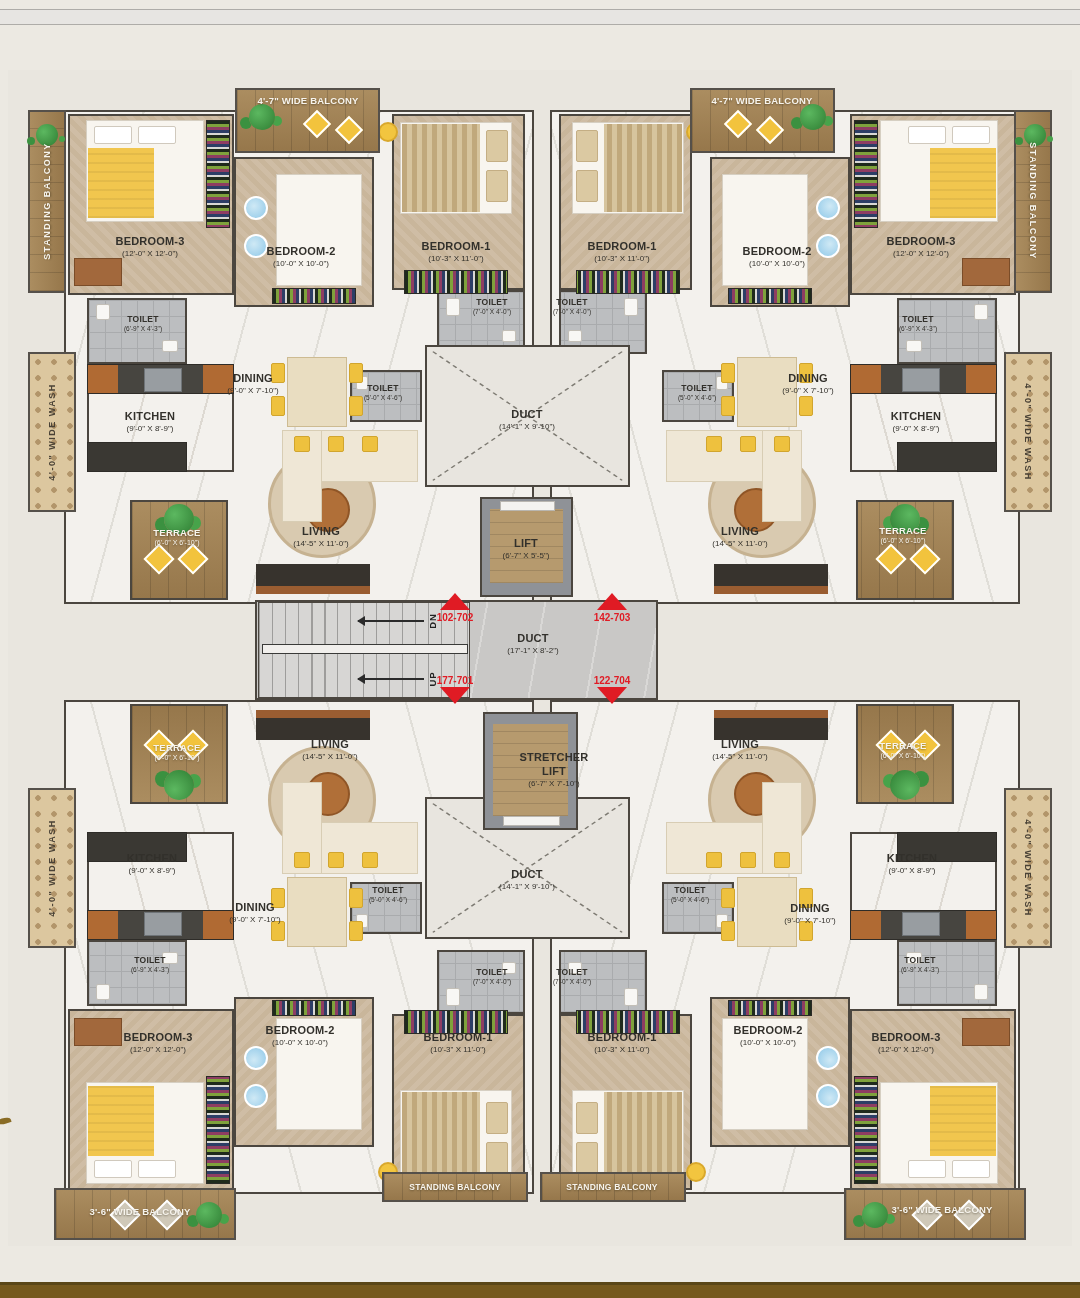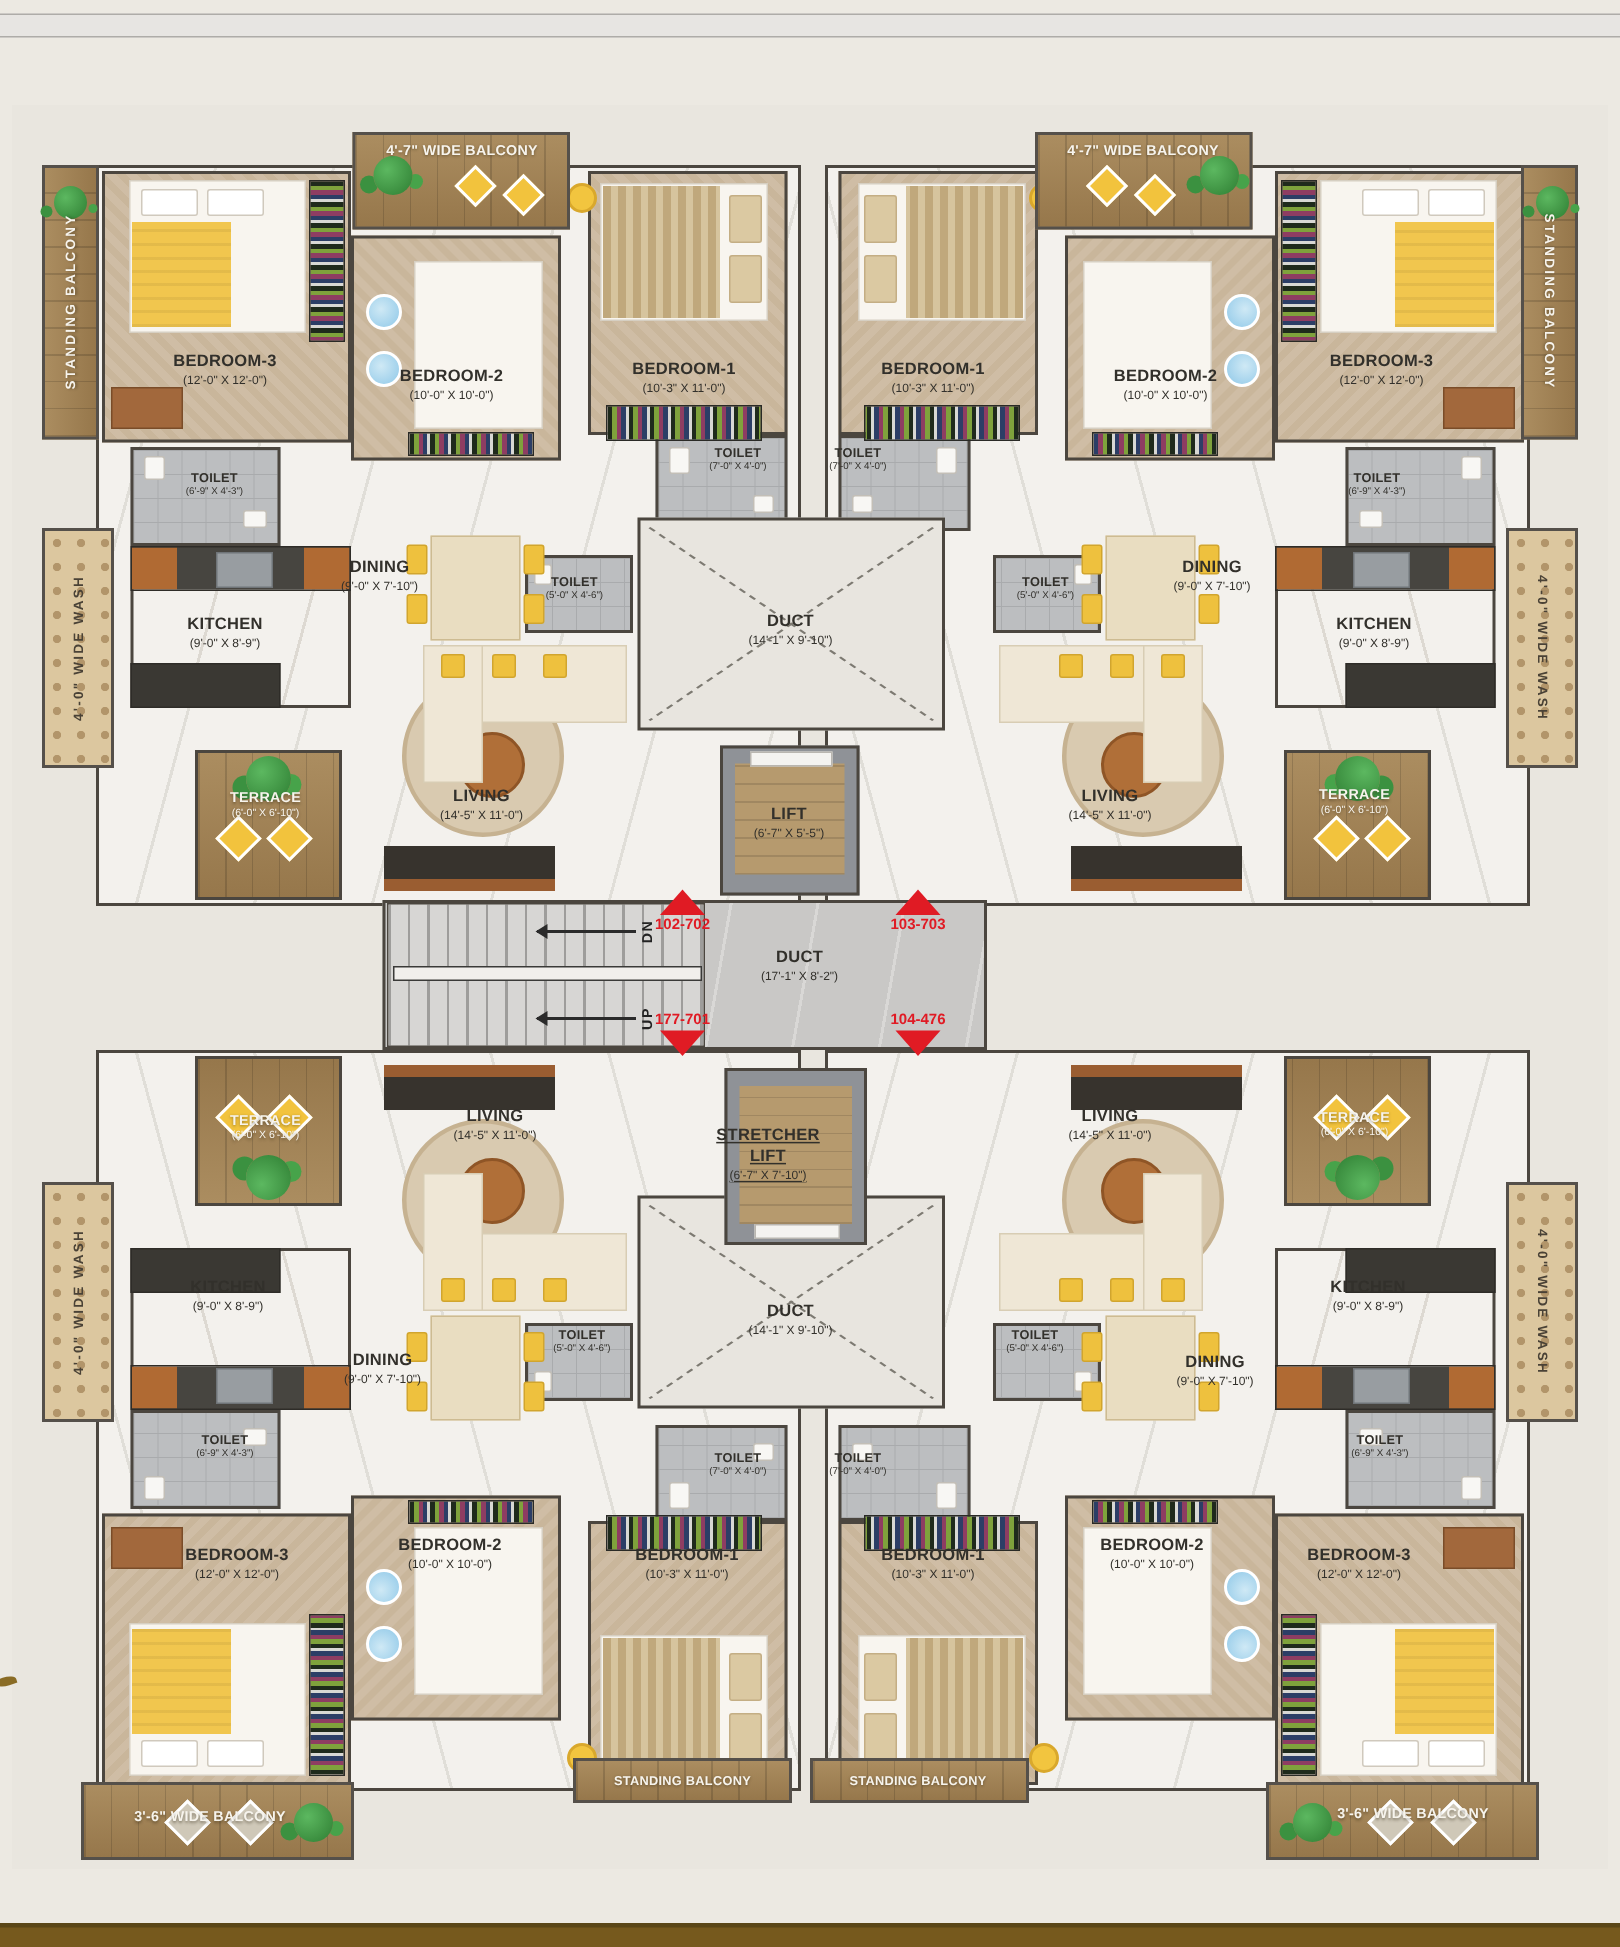--- a/index.html
+++ b/index.html
@@ -387,23 +387,23 @@
       <line x1="2" y1="2" x2="98" y2="98" stroke="#7d7a72" stroke-width="0.9" stroke-dasharray="2.6 2.2"></line>
       <line x1="98" y1="2" x2="2" y2="98" stroke="#7d7a72" stroke-width="0.9" stroke-dasharray="2.6 2.2"></line>
     </svg>
   </div>
 
   <div class="abs tri-up" style="left:440px;top:593px;"></div>
   <div class="abs tri-up" style="left:597px;top:593px;"></div>
   <div class="abs tri-down" style="left:440px;top:687px;"></div>
   <div class="abs tri-down" style="left:597px;top:687px;"></div>
   <div class="mk" style="left:455px;top:617px;">102-702</div>
-  <div class="mk" style="left:612px;top:617px;">103-703</div>
+  <div class="mk" style="left:612px;top:617px;">142-703</div>
   <div class="mk" style="left:455px;top:680px;">177-701</div>
-  <div class="mk" style="left:612px;top:680px;">104-476</div>
+  <div class="mk" style="left:612px;top:680px;">122-704</div>
 
   <div class="rl" style="left:150px;top:247px;">
       <span class="nm">BEDROOM-3</span>
       <span class="dm">(12'-0" X 12'-0")</span>
     </div>
   <div class="rl" style="left:301px;top:257px;">
       <span class="nm">BEDROOM-2</span>
       <span class="dm">(10'-0" X 10'-0")</span>
     </div>
   <div class="rl" style="left:456px;top:252px;">
@@ -591,21 +591,21 @@
       <span class="dm">(14'-1" X 9'-10")</span>
     </div>
   <div class="rl" style="left:527px;top:880px;">
       <span class="nm">DUCT</span>
       <span class="dm">(14'-1" X 9'-10")</span>
     </div>
   <div class="rl" style="left:526px;top:549px;z-index:9;">
       <span class="nm">LIFT</span>
       <span class="dm">(6'-7" X 5'-5")</span>
     </div>
-  <div class="rl" style="left:512px;top:770px;z-index:9;text-decoration:underline;">
+  <div class="rl" style="left:554px;top:770px;z-index:9;">
       <span class="nm">STRETCHER</span>
       <span class="nm">LIFT</span>
       <span class="dm">(6'-7" X 7'-10")</span>
     </div>
   <div class="rl" style="left:533px;top:644px;">
       <span class="nm">DUCT</span>
       <span class="dm">(17'-1" X 8'-2")</span>
     </div>
   <div class="stairtx" style="left:432px;top:621px;">DN</div>
   <div class="stairtx" style="left:432px;top:679px;">UP</div>

